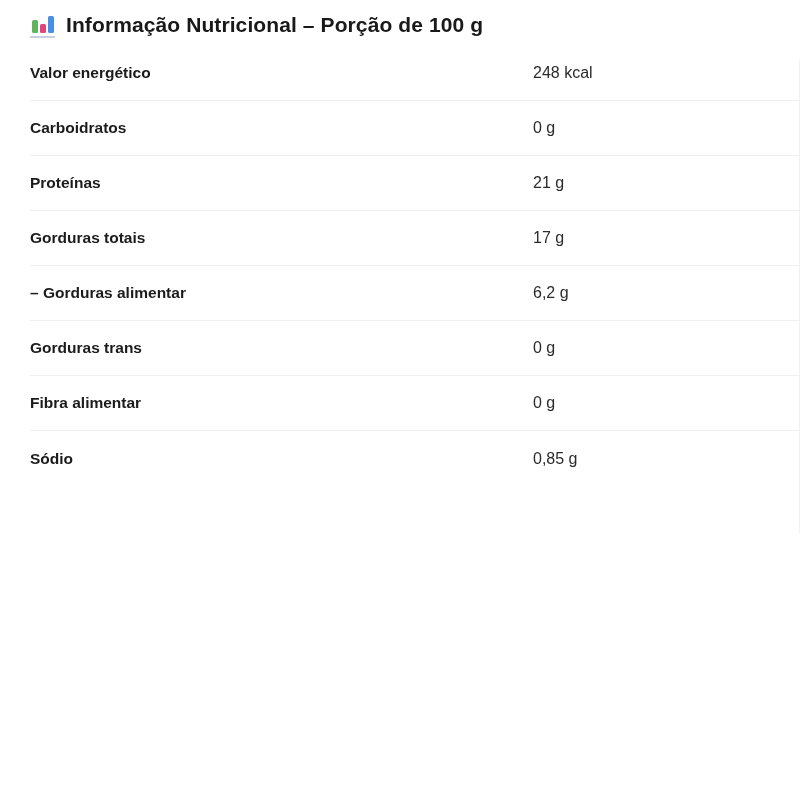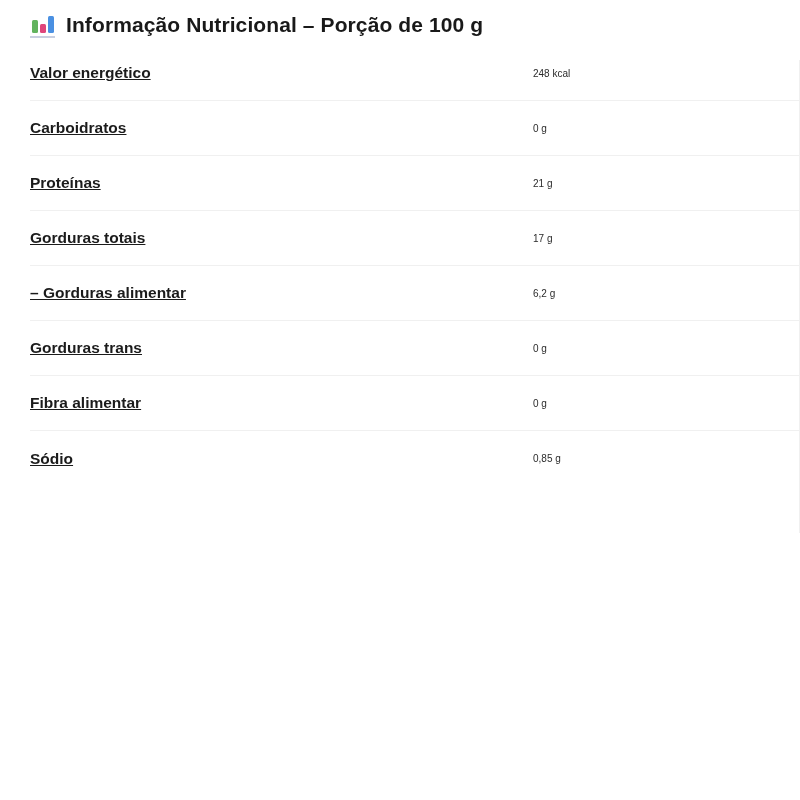--- a/index.html
+++ b/index.html
@@ -68,24 +68,23 @@
   .trow {
     height: 55px;
     border-bottom: 1px solid #f0f0f0;
   }
   .trow:last-child { border-bottom: none; }
   .cell-label {
     font-size: 15.5px;
     font-weight: 700;
     color: #1b1b1b;
     white-space: nowrap;
-    text-decoration: underline;
   }
   .cell-value {
-    font-size: 10px;
+    font-size: 16px;
     font-weight: 400;
     color: #2b2b2b;
     white-space: nowrap;
   }
 
   
   .right-edge {
     position: absolute;
     top: 60px;
     right: 0;

